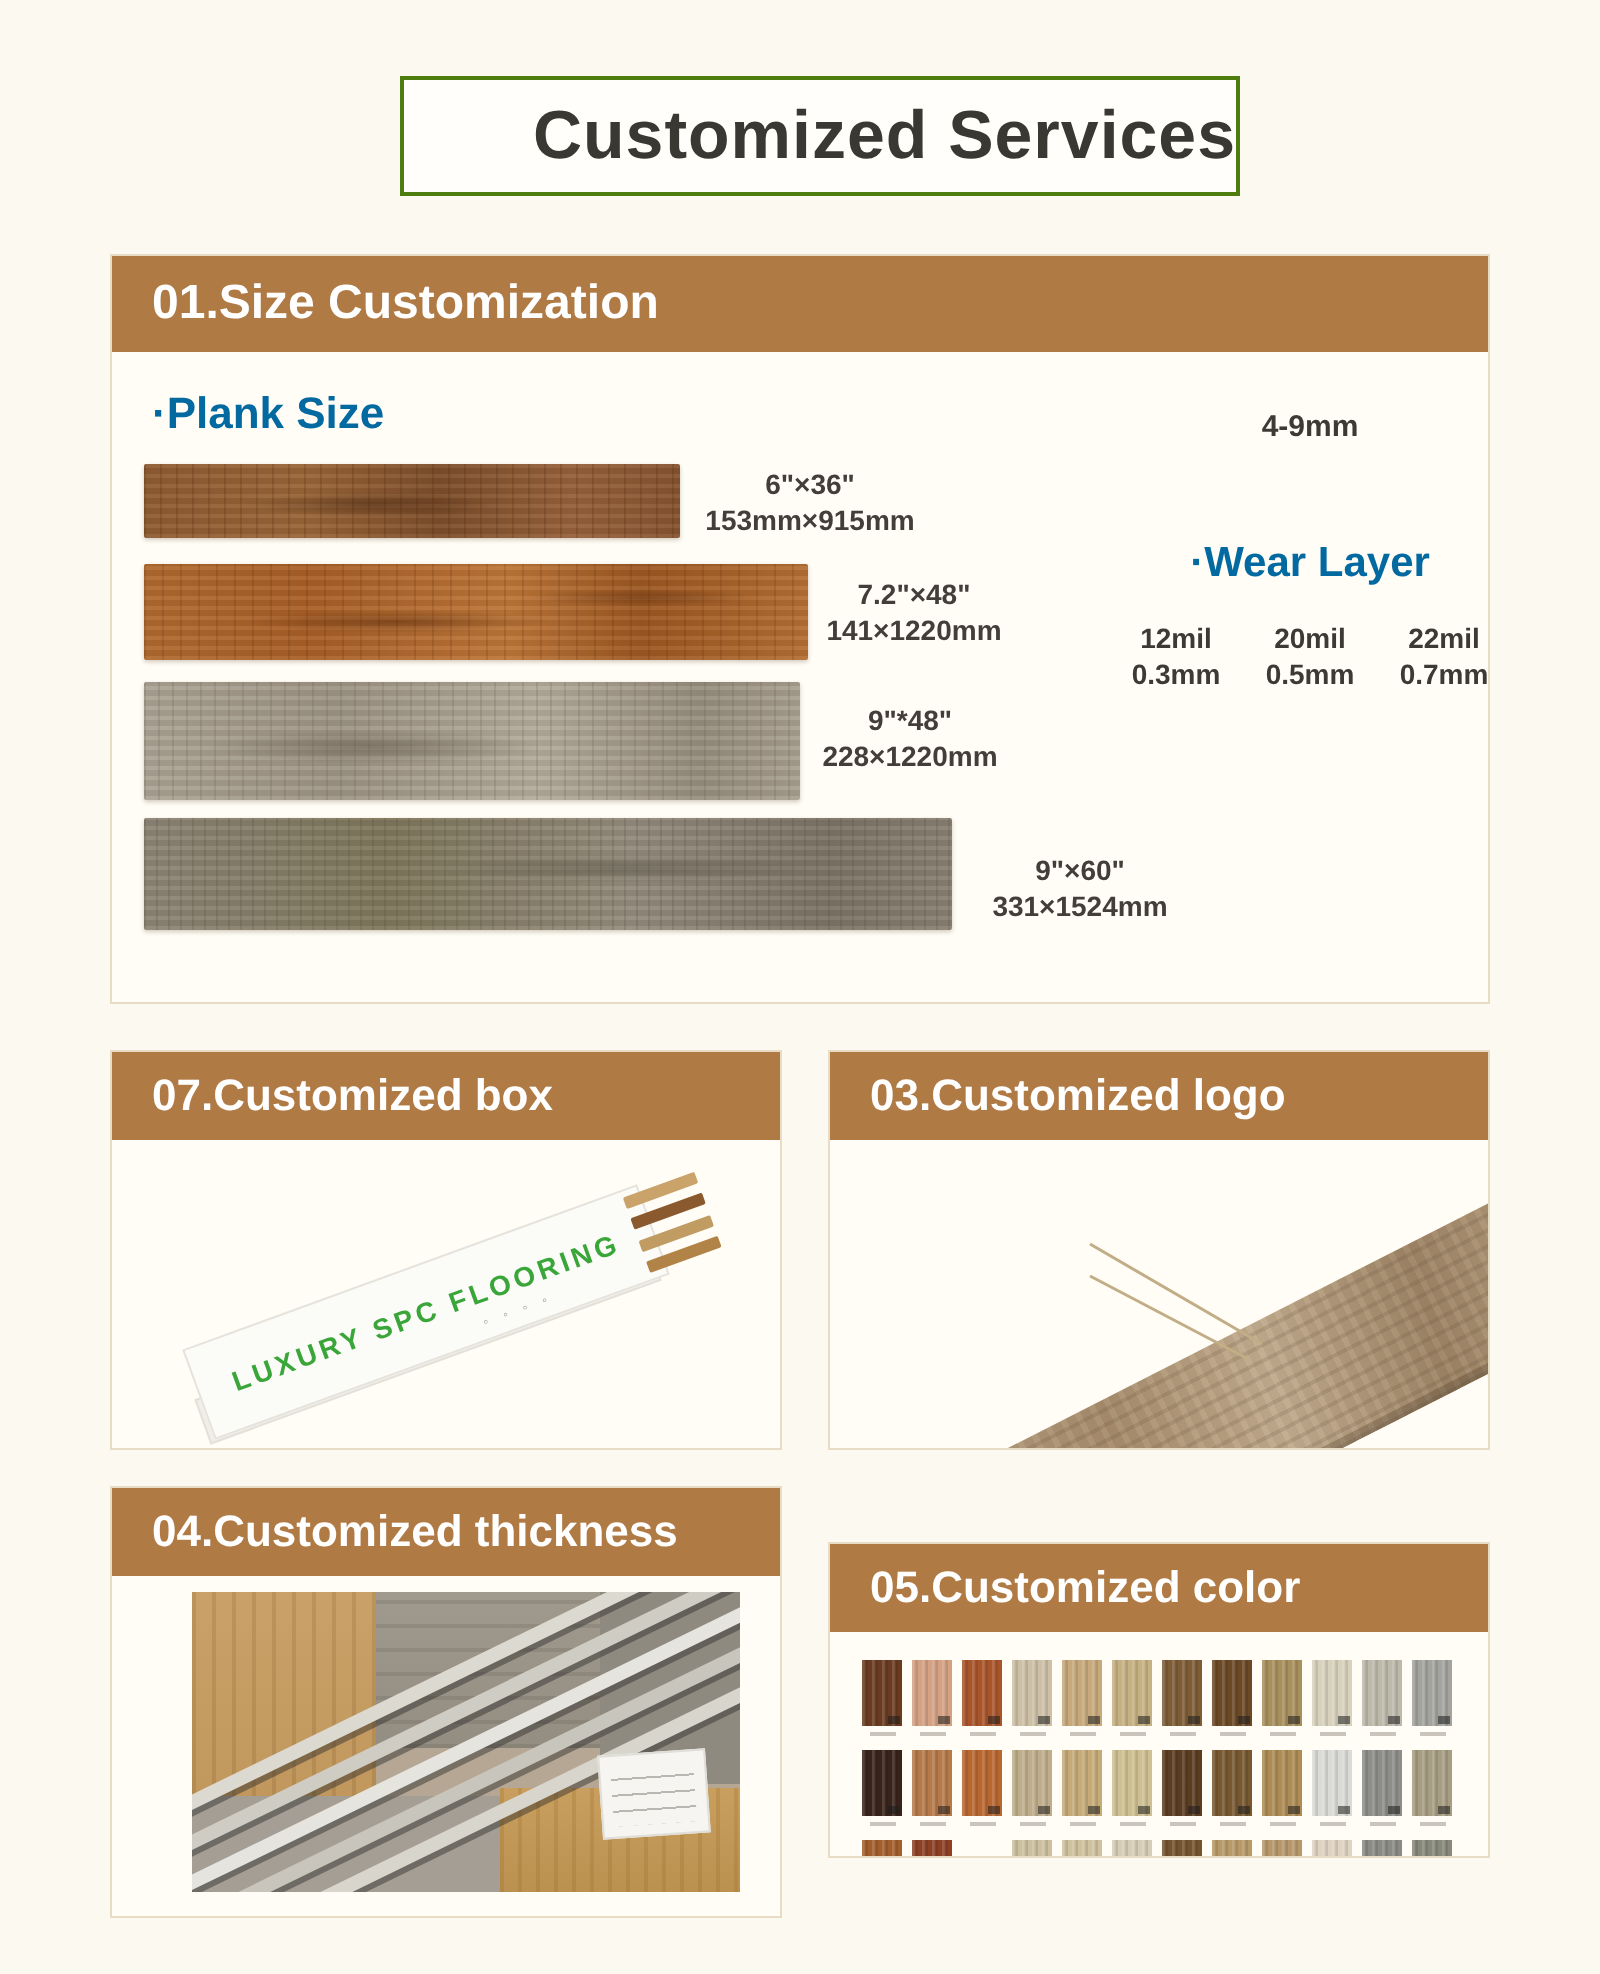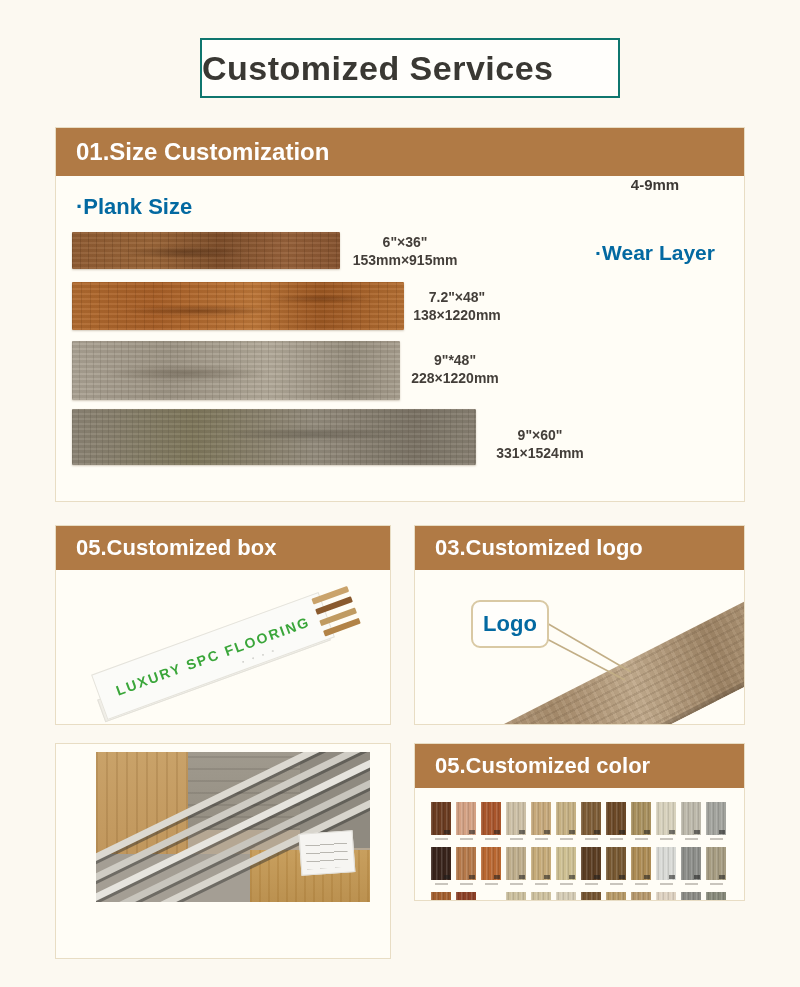--- a/index.html
+++ b/index.html
@@ -8,22 +8,22 @@
     background:#fcf9f1;
     font-family:"Liberation Sans", sans-serif;
     position:relative;
     overflow:hidden;
   }
   .page{position:absolute;inset:0;}
 
   
   .title-box{
     position:absolute;left:200px;top:38px;width:416px;height:56px;
-    background:#fffefb;border:2px solid #0f766e;
-    display:flex;align-items:center;justify-content:flex-start;
+    background:#fffefb;border:2px solid #4d7c0f;
+    display:flex;align-items:center;justify-content:flex-end;
   }
   .title-box h1{
     margin:0;font-size:34px;font-weight:700;color:#3a3833;letter-spacing:.5px;
   }
 
   
   .section{
     position:absolute;background:#fffdf6;border:1px solid #e8ddc4;
     box-sizing:border-box;overflow:hidden;
   }
@@ -33,21 +33,21 @@
   }
   .section-content{position:relative;}
 
   #section-size{left:55px;top:127px;width:690px;height:375px;}
   #section-size .section-header{height:48px;font-size:24px;}
   #section-size .section-content{height:325px;}
 
   #section-box{left:55px;top:525px;width:336px;height:200px;}
   #section-logo{left:414px;top:525px;width:331px;height:200px;}
   #section-thick{left:55px;top:743px;width:336px;height:216px;}
-  #section-color{left:414px;top:743px;width:331px;height:158px;}
+  #section-color{left:414px;top:771px;width:331px;height:158px;}
   .small-header{height:44px;font-size:22px;}
   #section-box .section-content,#section-logo .section-content{height:154px;}
   #section-thick .section-content,#section-color .section-content{height:170px;}
 
   .accent-label{color:#0369a1;font-weight:700;}
 
   
   .plank-size-label{position:absolute;left:20px;top:18px;font-size:22px;}
   .plank{position:absolute;border-radius:1px;box-shadow:0 1px 2px rgba(80,50,20,.25);}
   .plank-1{left:16px;top:56px;width:268px;height:37px;
@@ -79,21 +79,21 @@
     position:absolute;width:170px;text-align:center;
     font-size:14px;font-weight:700;color:#433e39;line-height:18px;
   }
   .plank-label-1{left:264px;top:57px;}
   .plank-label-2{left:316px;top:112px;}
   .plank-label-3{left:314px;top:175px;}
   .plank-label-4{left:399px;top:250px;}
 
   .right-col{position:absolute;left:499px;top:0;width:200px;text-align:center;}
   .thickness-label{margin-top:20px;font-size:21px;}
-  .thickness-value{margin-top:0;font-size:15px;font-weight:700;color:#3d3935;}
+  .thickness-value{margin-top:29px;font-size:15px;font-weight:700;color:#3d3935;}
   .wearlayer-label{margin-top:48px;font-size:21px;}
   .wear-row{display:flex;justify-content:space-between;margin-top:16px;padding:0 2px;}
   .wear-item{width:62px;font-size:14px;font-weight:700;color:#3d3935;line-height:18px;}
 
   
   .box-scene{position:absolute;inset:0;}
   .box-side{
     position:absolute;left:38px;top:88px;width:238px;height:22px;
     background:#f0eee7;border:1px solid #e3e1d9;
     transform:rotate(-20deg);transform-origin:center;
@@ -189,44 +189,58 @@
 
       <div class="plank plank-1"></div>
       <div class="plank-label plank-label-1">
         <div>6"×36"</div>
         <div>153mm×915mm</div>
       </div>
 
       <div class="plank plank-2"></div>
       <div class="plank-label plank-label-2">
         <div>7.2"×48"</div>
-        <div>138×1220mm</div>
+        <div>141×1220mm</div>
       </div>
 
       <div class="plank plank-3"></div>
       <div class="plank-label plank-label-3">
         <div>9"*48"</div>
         <div>228×1220mm</div>
       </div>
 
       <div class="plank plank-4"></div>
       <div class="plank-label plank-label-4">
         <div>9"×60"</div>
         <div>331×1524mm</div>
       </div>
 
       <div class="right-col">
         <div class="thickness-value">4-9mm</div>
         <div class="wearlayer-label accent-label">·Wear Layer</div>
+        <div class="wear-row">
+          <div class="wear-item">
+            <div>12mil</div>
+            <div>0.3mm</div>
+          </div>
+          <div class="wear-item">
+            <div>20mil</div>
+            <div>0.5mm</div>
+          </div>
+          <div class="wear-item">
+            <div>22mil</div>
+            <div>0.7mm</div>
+          </div>
+        </div>
       </div>
     </div>
   </div>
 
   <div class="section" id="section-box">
-    <div class="section-header small-header">05.Customized box</div>
+    <div class="section-header small-header">07.Customized box</div>
     <div class="section-content">
       <div class="box-scene">
         <div class="box-side"></div>
         <div class="box-top">
           <span class="box-text">LUXURY SPC FLOORING</span>
           <span class="box-icons">◦ ◦ ◦ ◦</span>
           <div class="box-planks">
             <span class="bp1"></span>
               <span class="bp2"></span>
               <span class="bp3"></span>
@@ -238,25 +252,25 @@
   </div>
 
   <div class="section" id="section-logo">
     <div class="section-header small-header">03.Customized logo</div>
     <div class="section-content">
       <svg class="callout-lines" width="329" height="154" viewBox="0 0 329 154">
         <line x1="130" y1="52" x2="216" y2="102" stroke="#c2ae86" stroke-width="1.5"></line>
         <line x1="130" y1="68" x2="210" y2="110" stroke="#c2ae86" stroke-width="1.5"></line>
       </svg>
       <div class="logo-plank"></div>
-      <div class="logo-callout accent-label">Logo</div>
     </div>
   </div>
 
   <div class="section" id="section-thick">
+    <div class="section-header small-header">04.Customized thickness</div>
     <div class="section-content">
       <div class="photo">
         <div class="ph-left"></div>
         <div class="ph-mid"></div>
         <div class="ph-right"></div>
         <div class="ph-bottom"></div>
         <div class="ph-gold"></div>
         <div class="strips">
           <div class="strip s1"></div>
           <div class="strip s2"></div>

